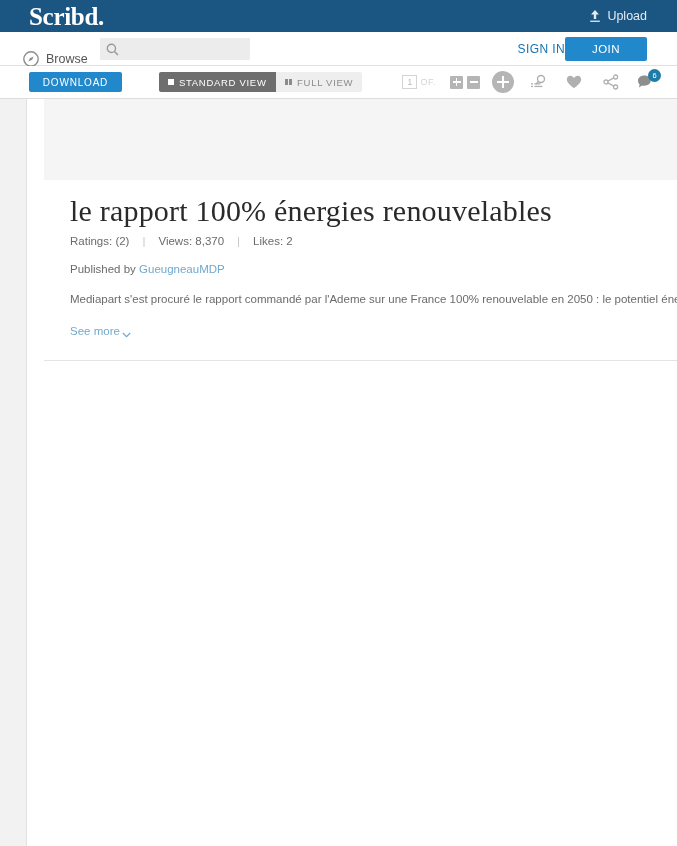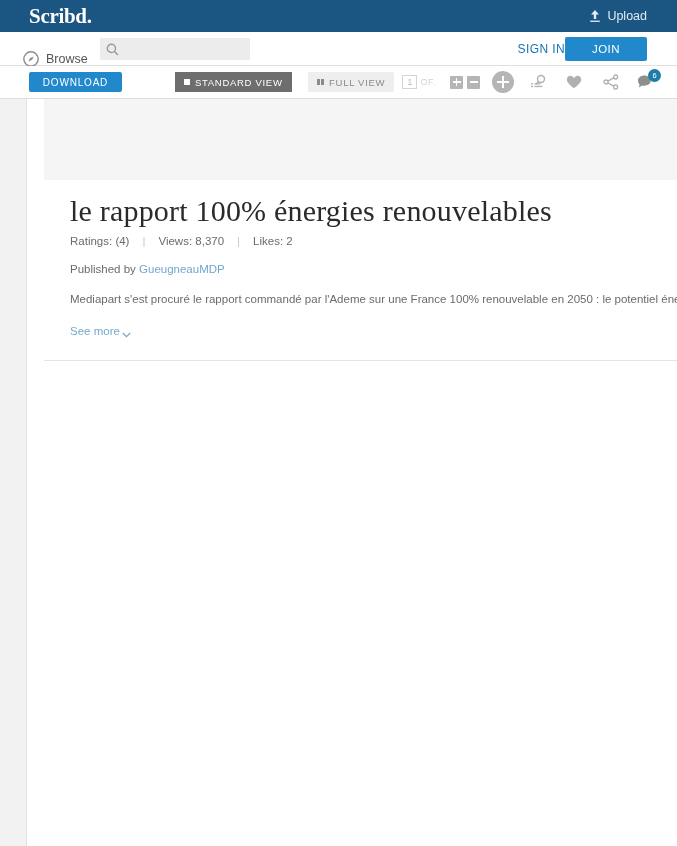--- a/index.html
+++ b/index.html
@@ -23,21 +23,21 @@
     height: 32px;
     background: #1b5582;
     display: flex;
     align-items: center;
     box-sizing: border-box;
   }
   .logo {
     margin-left: 29px;
     color: #ffffff;
     font-family: "Liberation Serif", serif;
-    font-size: 21px;
+    font-size: 25px;
     font-weight: bold;
     letter-spacing: -0.3px;
     line-height: 1;
     user-select: none;
   }
   .upload-group {
     position: absolute;
     right: 30px;
     display: flex;
     align-items: flex-end;
@@ -176,21 +176,20 @@
     display: flex;
     align-items: center;
     gap: 5px;
     padding: 8px 9px;
     font-size: 9.5px;
     letter-spacing: 0.7px;
     border: none;
     cursor: pointer;
     font-family: "Liberation Sans", sans-serif;
     height: 20px;
-    margin-left: 16px;
   }
   .view-btn.active { background: #6e6e6e; color: #ffffff; }
   .view-btn.inactive { background: #eeeeee; color: #8b8b8b; }
   .glyph-single { width: 6px; height: 6px; background: currentColor; display:block; }
   .glyph-double { display: flex; gap: 1.5px; }
   .glyph-double i { width: 3px; height: 6px; background: currentColor; display:block; }
 
   .tool-right {
     position: absolute;
     right: 22px;
@@ -501,21 +500,21 @@
 
 <div class="rail"></div>
 
 <div class="docarea">
   <div class="greyband"></div>
 
   <div class="infopanel">
     <h1 class="doc-title">le rapport 100% énergies renouvelables</h1>
 
     <div class="stats-row">
-      <span>Ratings: (4)</span>
+      <span>Ratings: (2)</span>
       <span class="sep">|</span>
       <span>Views: 8,370</span>
       <span class="sep">|</span>
       <span>Likes: 2</span>
     </div>
 
     <div class="published-row">
       <span>Published by </span><span class="publisher-link">GueugneauMDP</span>
     </div>
 

